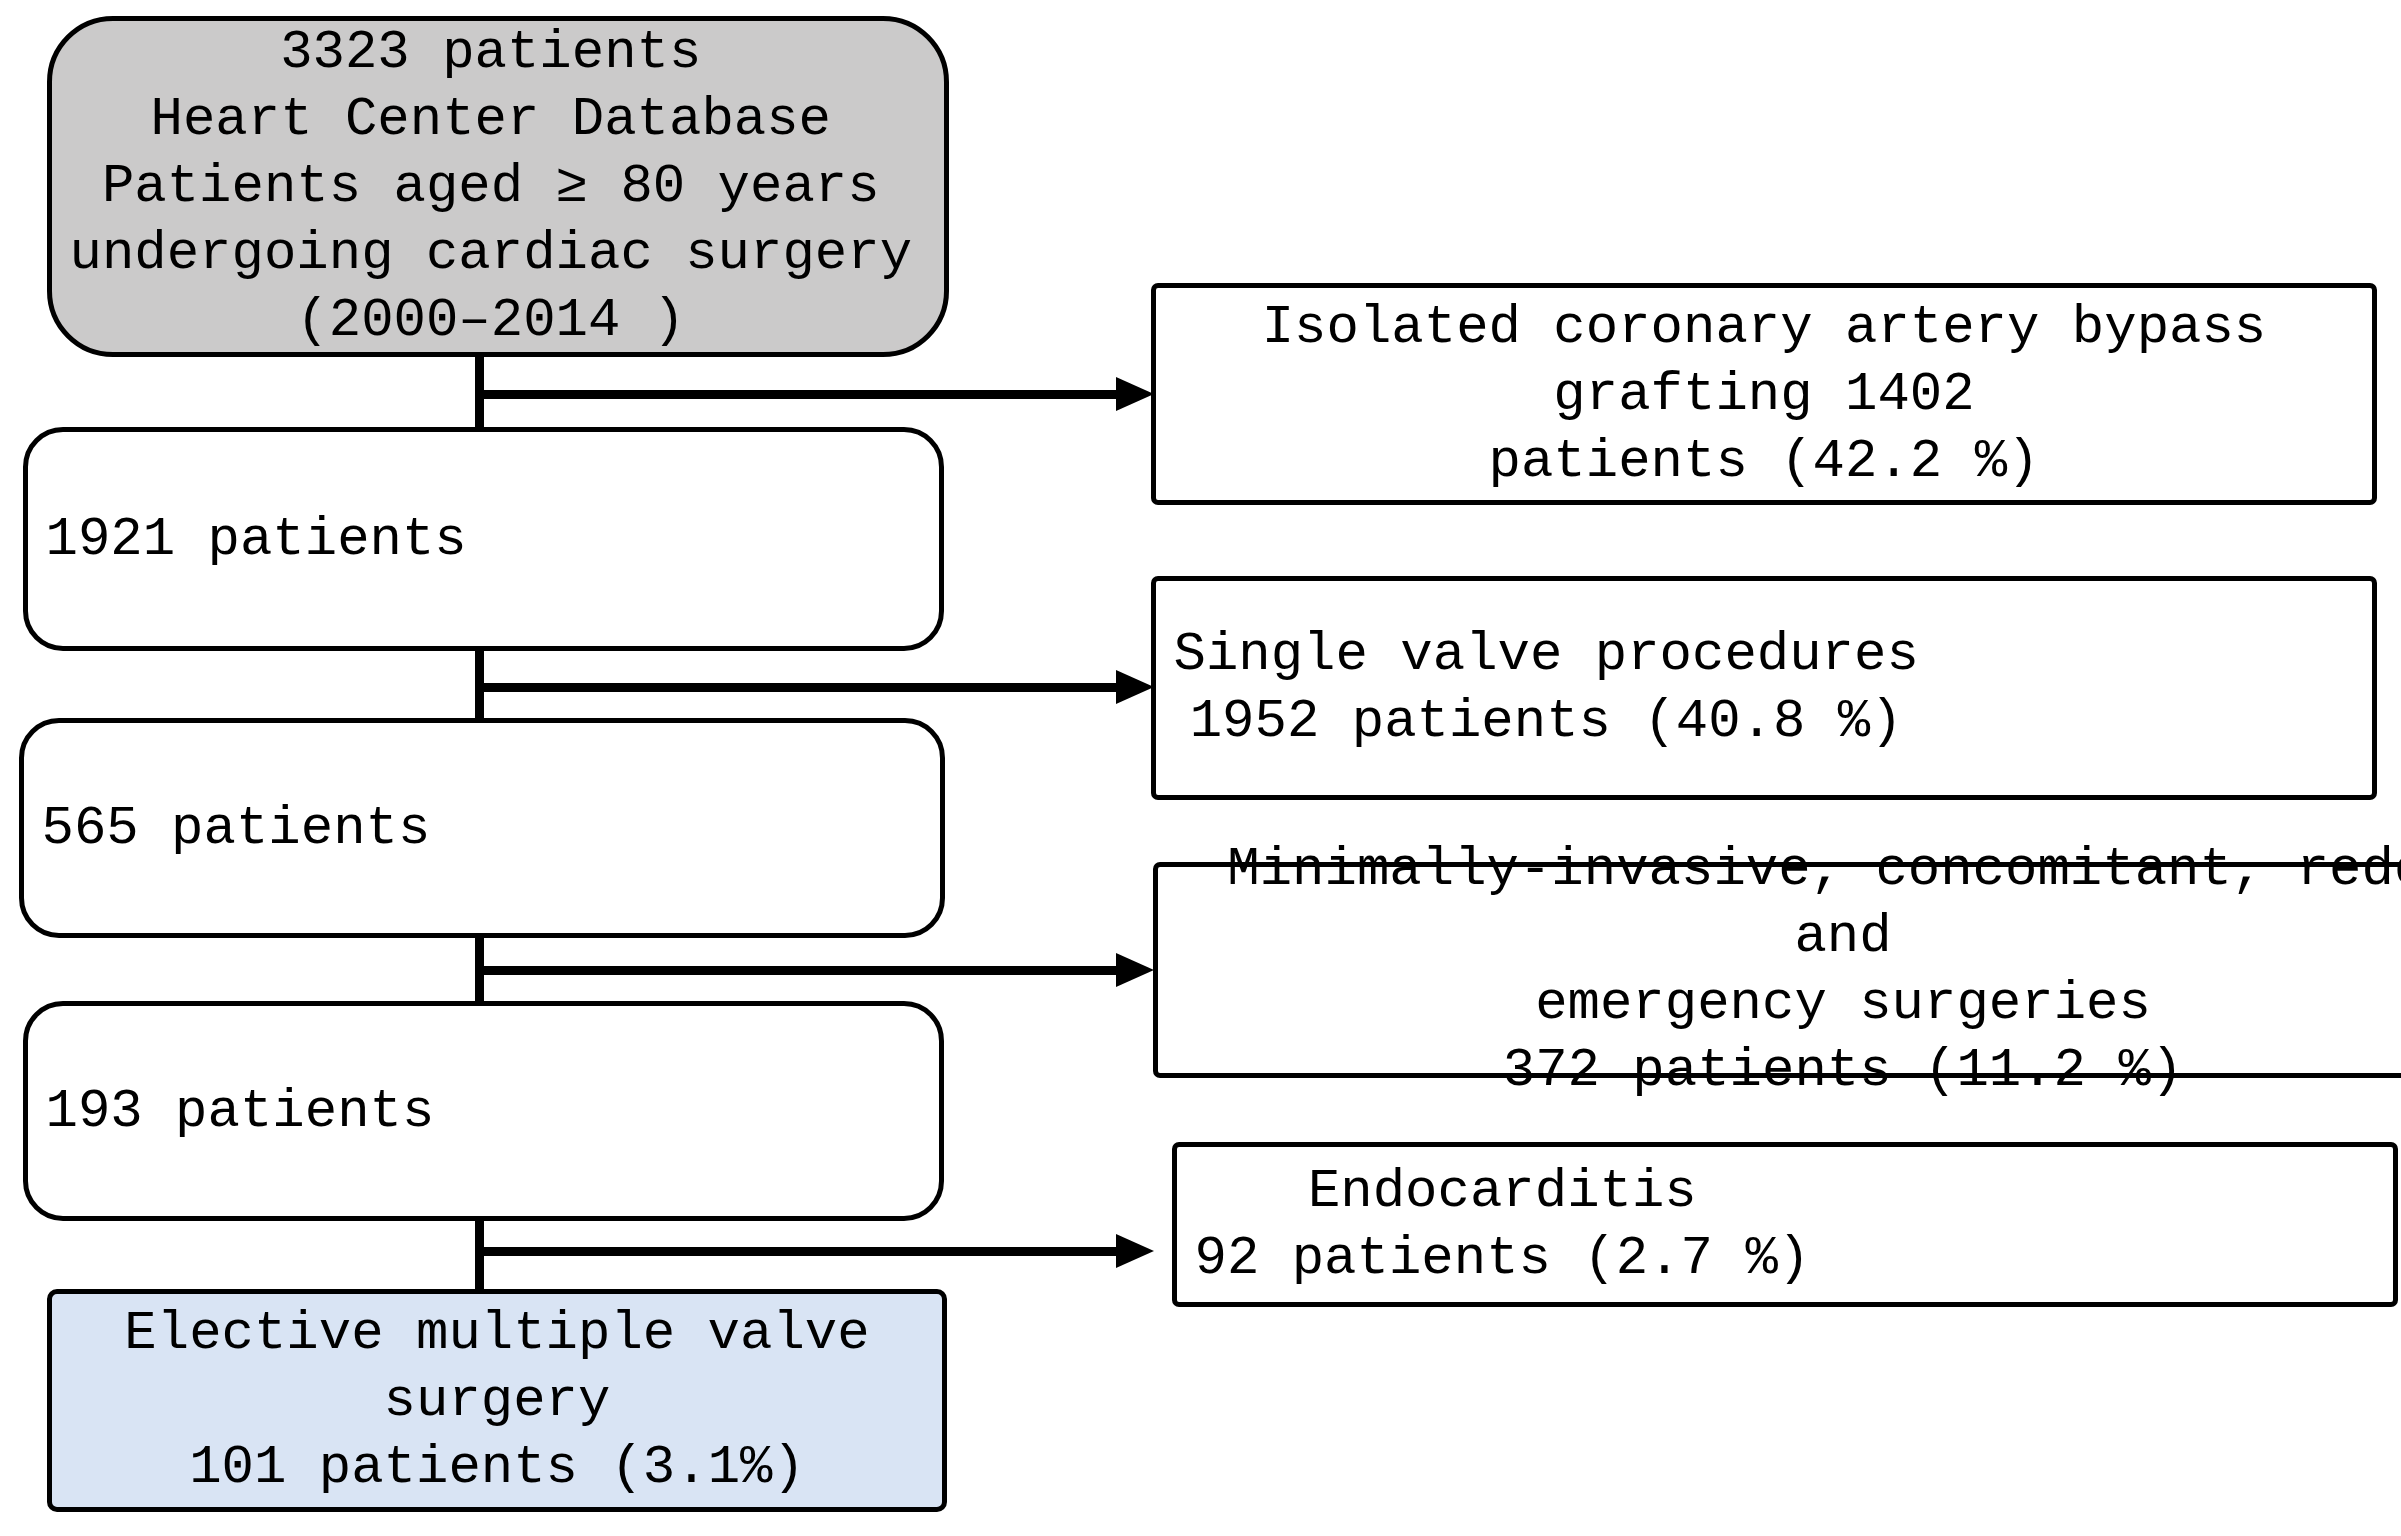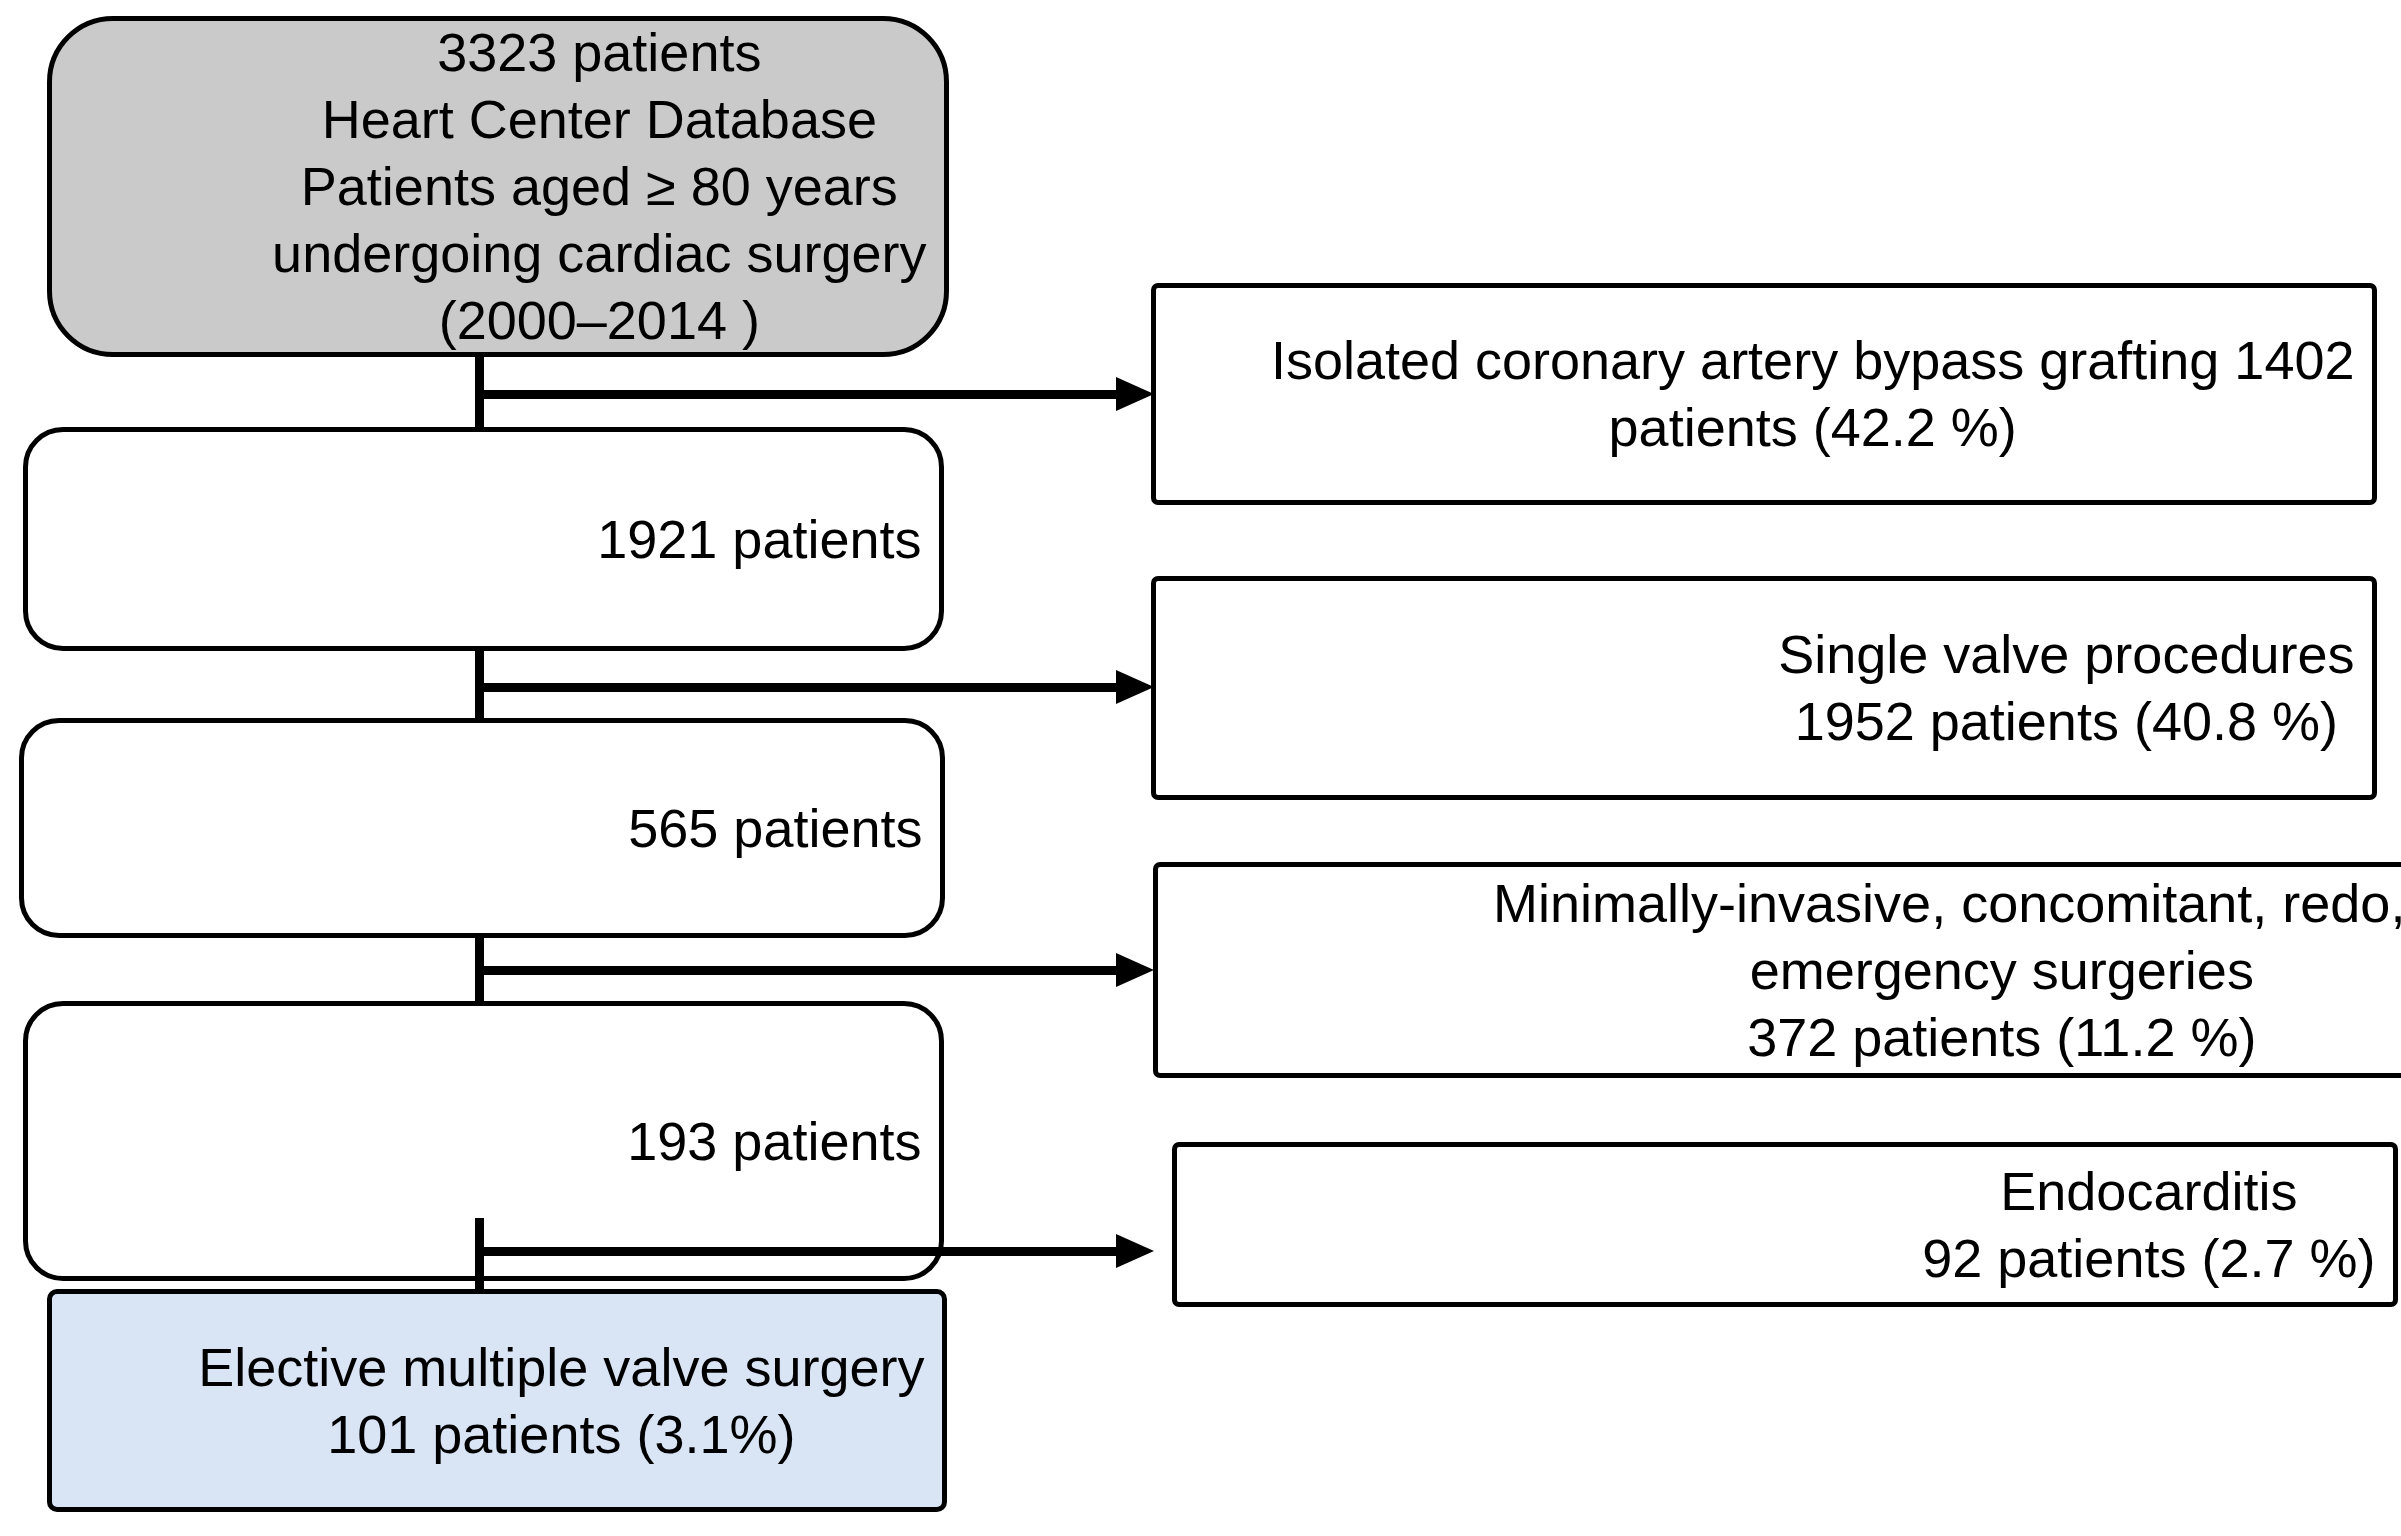--- a/index.html
+++ b/index.html
@@ -17,26 +17,27 @@
     overflow: hidden;
   }
   .box {
     position: absolute;
     box-sizing: border-box;
     background: #ffffff;
     border: 5.1px solid #000000;
     border-radius: 40px;
     display: flex;
     align-items: center;
-    justify-content: flex-end;
+    justify-content: flex-start;
     text-align: center;
     font-size: 54px;
     line-height: 67px;
     white-space: pre-line;
     padding: 0 17.5px;
+    font-family: Liberation Mono, monospace;
   }
   .box.source {
     border-width: 5.8px;
     border-radius: 66px;
   }
   .box.final {
     border-radius: 10px;
   }
   .box.excl {
     border-width: 5.8px;
@@ -75,21 +76,21 @@
   </div>
 
   <div class="box" style="left: 23px; top: 427px; width: 921px; height: 224px; background: rgb(255, 255, 255);">
     <div>1921 patients</div>
   </div>
 
   <div class="box" style="left: 19px; top: 718px; width: 926px; height: 220px; background: rgb(255, 255, 255);">
     <div>565 patients</div>
   </div>
 
-  <div class="box" style="left: 23px; top: 1001px; width: 921px; height: 280px; background: rgb(255, 255, 255);">
+  <div class="box" style="left: 23px; top: 1001px; width: 921px; height: 220px; background: rgb(255, 255, 255);">
     <div>193 patients</div>
   </div>
 
   <div class="box final" style="left: 47px; top: 1289px; width: 900px; height: 223px; background: rgb(217, 228, 244);">
     <div>Elective multiple valve surgery
 101 patients (3.1%)</div>
   </div>
 
   <div class="box excl" style="left:1151px; top:283px; width:1226px; height:222px;">
     <div>Isolated coronary artery bypass grafting 1402

